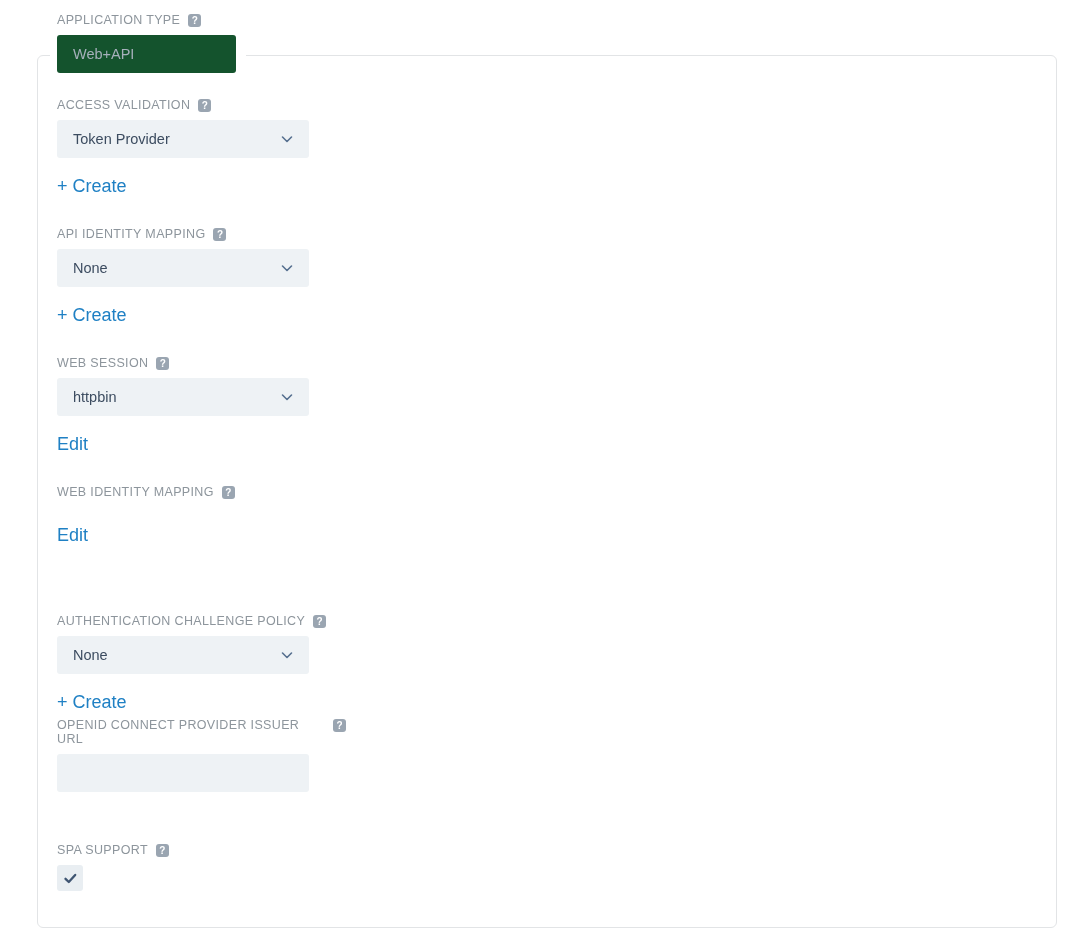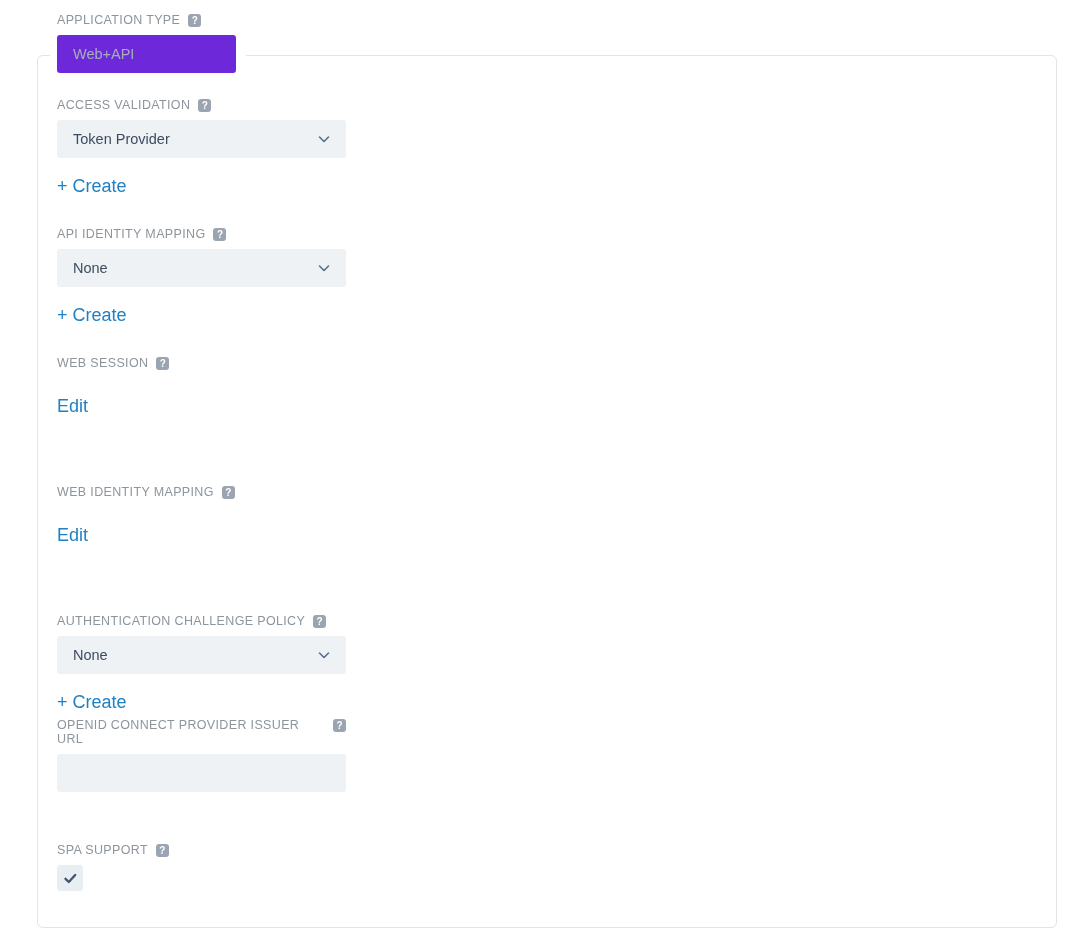--- a/index.html
+++ b/index.html
@@ -88,37 +88,37 @@
     cursor: pointer;
     font-family: "Liberation Sans", sans-serif;
   }
   .help-icon.pushed-right {
     margin-left: auto;
   }
 
   
   .control {
     box-sizing: border-box;
-    width: 289px;
+    width: 252px;
     height: 38px;
     background: #eef2f5;
     border: none;
     border-radius: 3px;
     font-size: 14.5px;
     color: #3c4c60;
     padding: 0 16px;
     font-family: "Liberation Sans", sans-serif;
     display: flex;
     align-items: center;
     position: relative;
   }
   .control.disabled {
     width: 179px;
     color: #a6b0bb;
-    background: #6d28d9;
+    background: #14532d;
   }
   .control.empty {
     background: #eef2f5;
   }
 
   .control .value {
     flex: 1;
     white-space: nowrap;
     overflow: hidden;
     text-overflow: ellipsis;
@@ -216,20 +216,28 @@
       </span>
     </div>
     <a class="link">+ Create</a>
   </div>
 
   <div class="field field-wide" id="f-websess">
     <div class="label-row">
       <span class="label">WEB SESSION</span>
       <span class="help-icon">?</span>
     </div>
+    <div class="control">
+      <span class="value">httpbin</span>
+      <span class="chevron">
+        <svg width="12" height="12" viewBox="0 0 12 12">
+            <path d="M1.5 4 L6 8.5 L10.5 4" fill="none" style="stroke:#56708f" stroke-width="1.6" stroke-linecap="round" stroke-linejoin="round"></path>
+          </svg>
+      </span>
+    </div>
     <a class="link">Edit</a>
   </div>
 
   <div class="field field-wide" id="f-webidmap">
     <div class="label-row">
       <span class="label">WEB IDENTITY MAPPING</span>
       <span class="help-icon">?</span>
     </div>
     <a class="link">Edit</a>
   </div>

